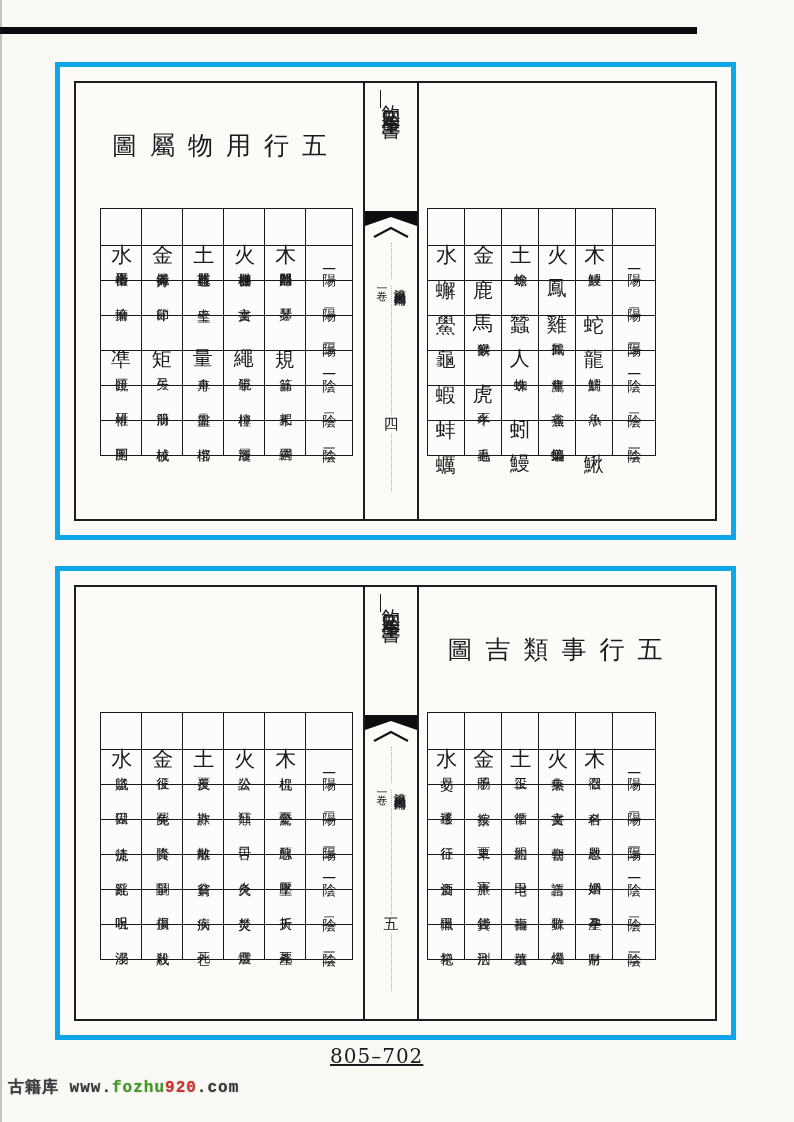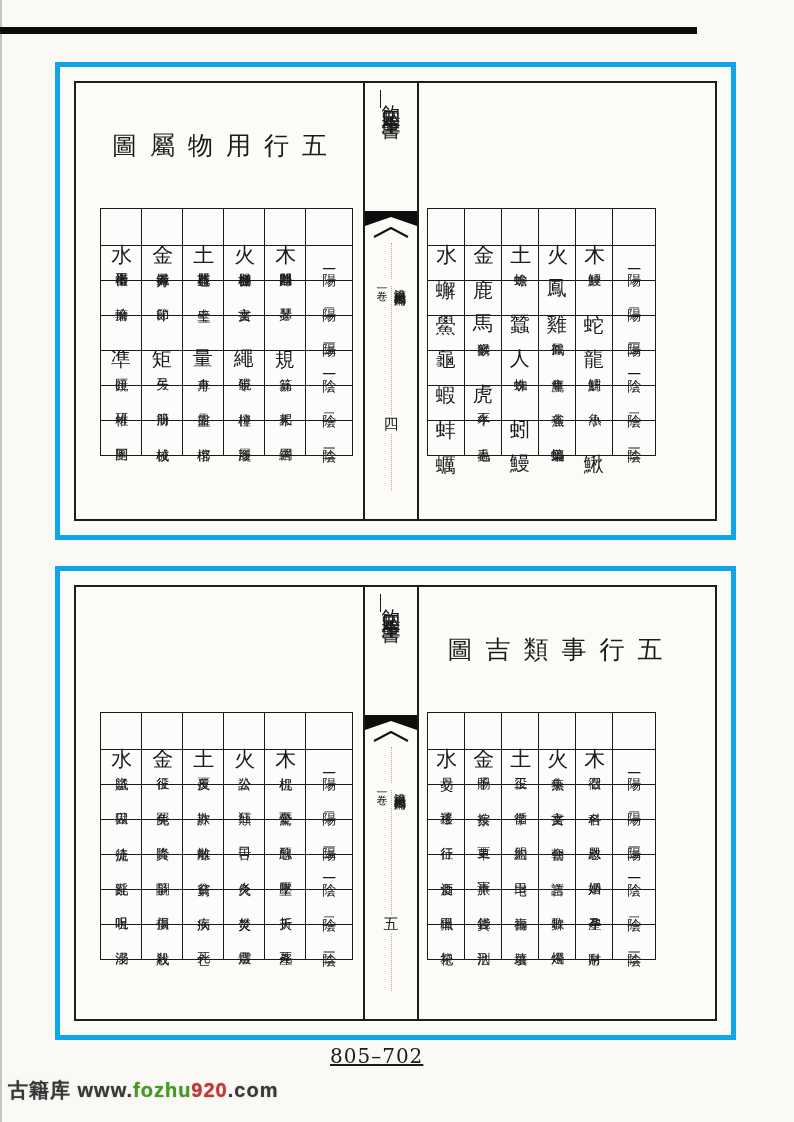--- a/index.html
+++ b/index.html
@@ -60,22 +60,22 @@
     justify-content:center;gap:2px;z-index:1;background:#fcfbf8;}
   .spine-vol{writing-mode:vertical-rl;text-orientation:upright;font-size:11px;margin-top:3px;}
   .spine-bookname{writing-mode:vertical-rl;text-orientation:upright;font-size:12.5px;letter-spacing:1px;}
   .folio{position:absolute;bottom:85px;left:0;right:0;text-align:center;
     font-size:15px;z-index:1;background:#fcfbf8;}
 
   
   .page-code{position:absolute;left:330px;top:1044px;font-size:20px;
     font-family:"DejaVu Serif","Liberation Serif",serif;letter-spacing:1px;text-decoration:underline;}
   .watermark{position:absolute;left:8px;top:1077px;white-space:nowrap;
-    font-family:Liberation Sans, sans-serif;font-weight:bold;
-    font-size:20px;letter-spacing:1px;
+    font-family:Liberation Mono, monospace;font-weight:bold;
+    font-size:16px;letter-spacing:1px;
     text-shadow:0 0 1.2px rgba(70,70,70,.65);}
   .wm-dark{color:#383838;}
   .wm-green{color:#3f9e1b;}
   .wm-red{color:#d0302a;}
 </style>
 </head>
 <body>
 
 <div class="scan-bar"></div>
 <div class="scan-edge"></div>

